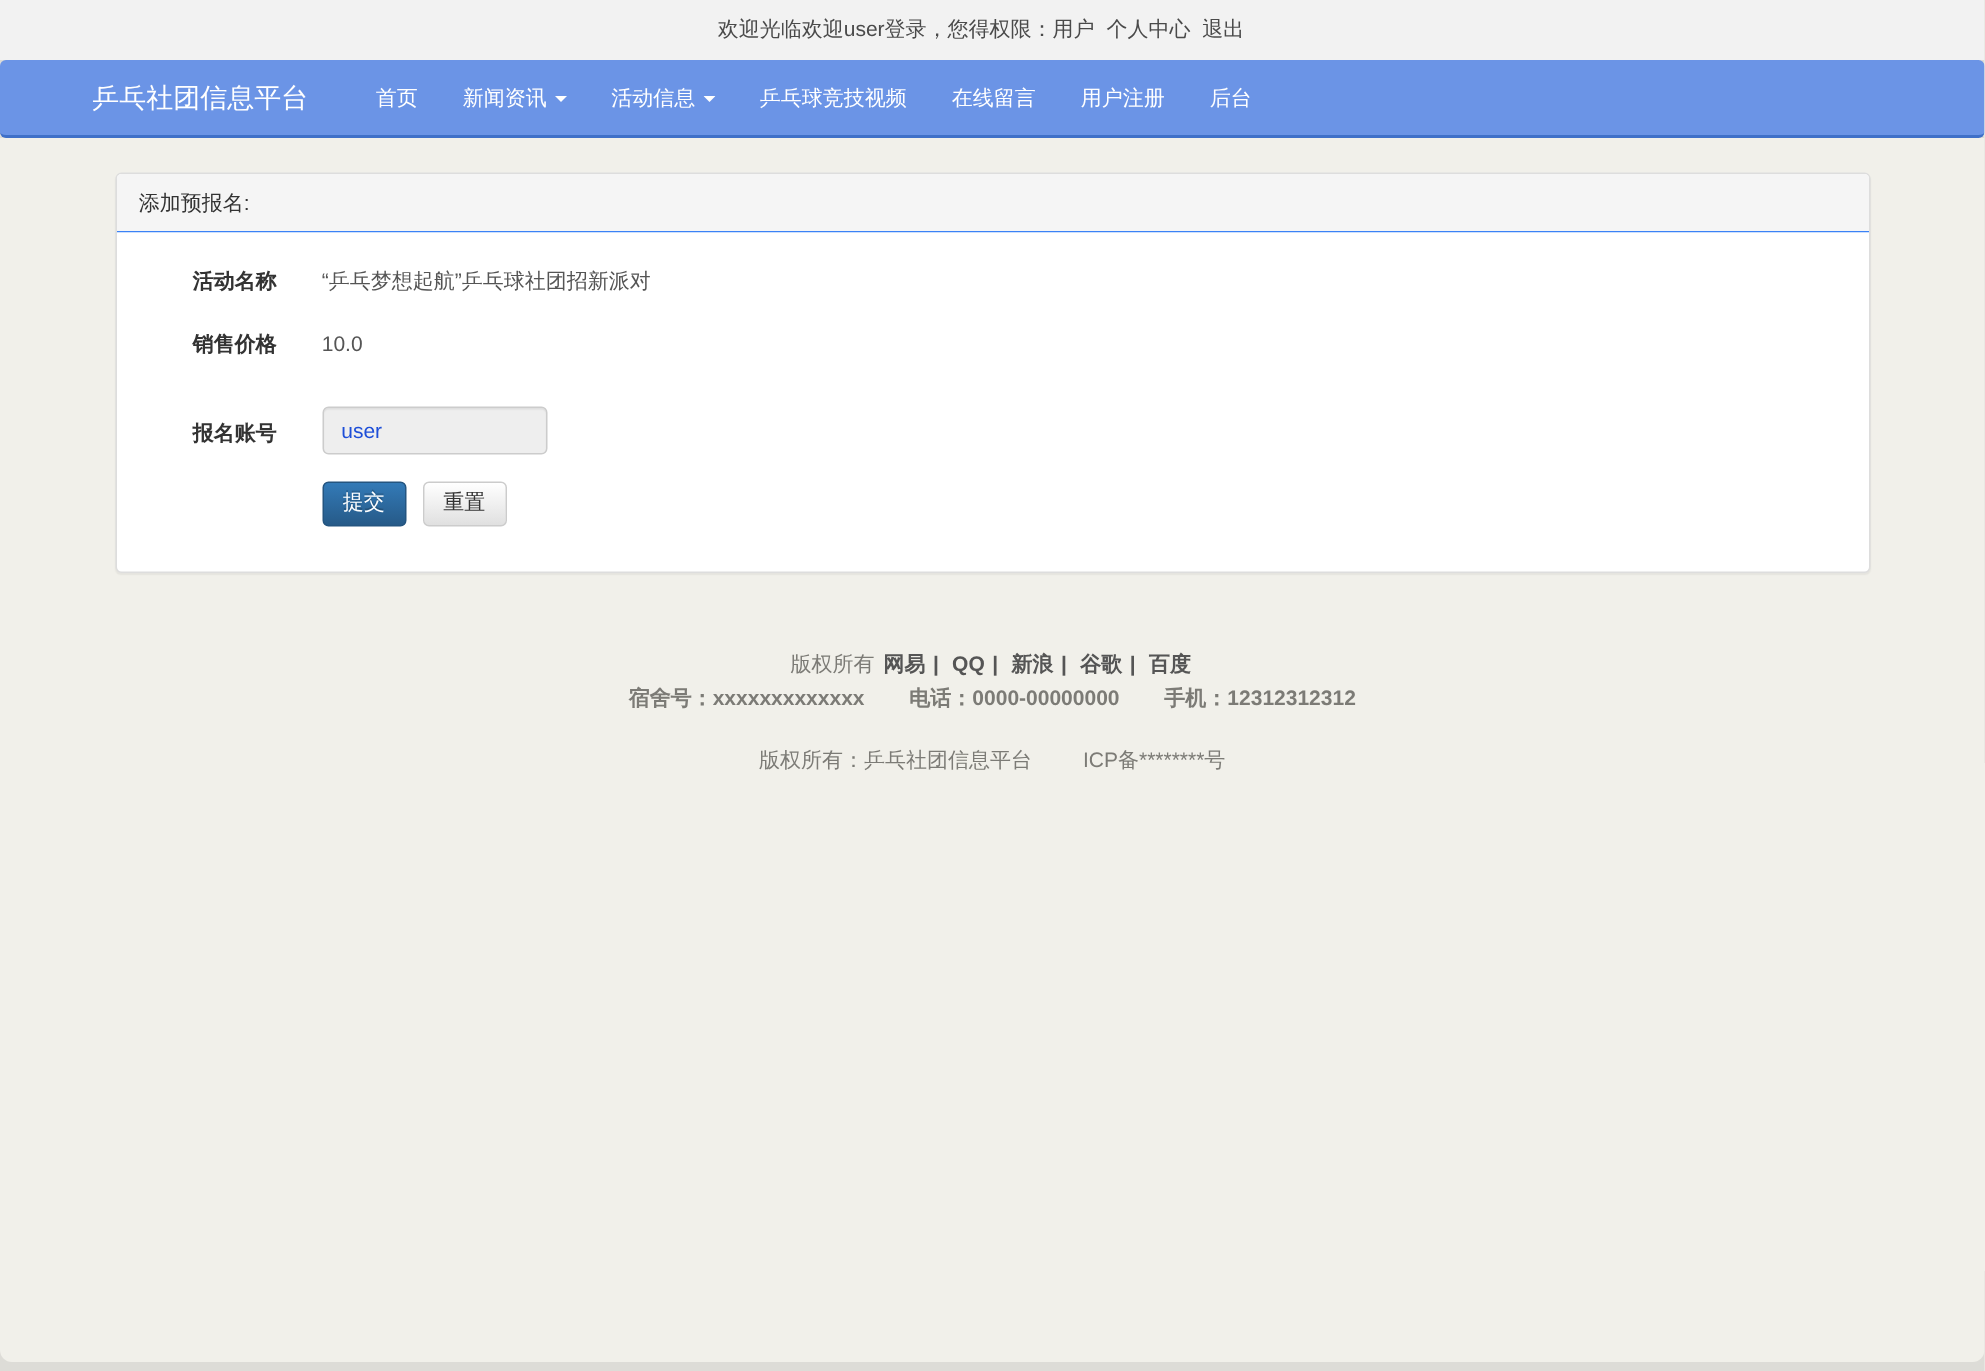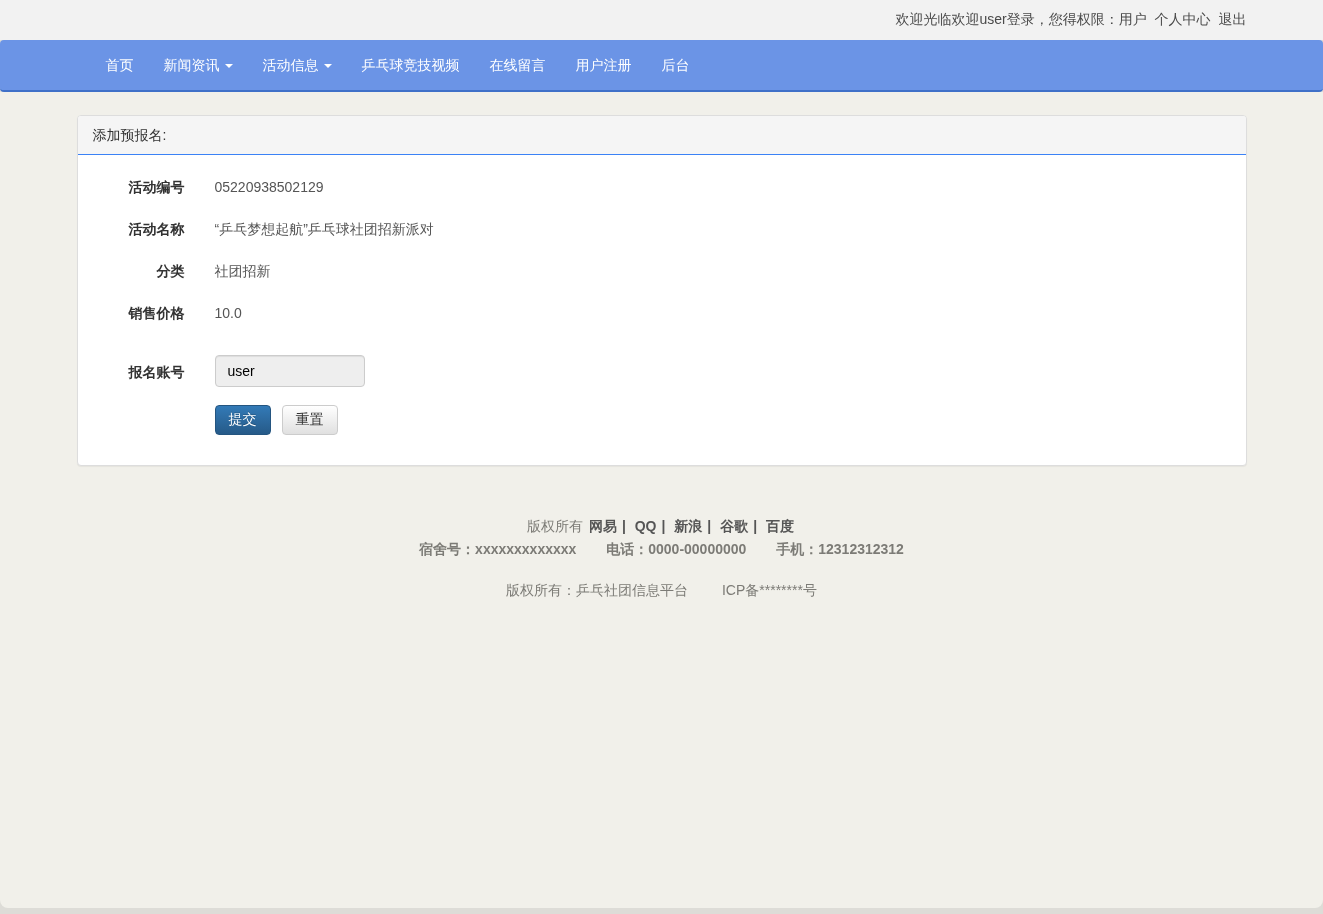--- a/index.html
+++ b/index.html
@@ -8,21 +8,21 @@
     width: 1323px; height: 914px;
     background: #dddcd7;
     font-family: "Liberation Sans", "DejaVu Sans", sans-serif;
     font-size: 14px; color: #333;
     overflow: hidden;
   }
   .container { width: 1170px; margin: 0 auto; position: relative; }
 
   
   .topbar { height: 40px; background: #f2f2f2; }
-  .topbar .container { display: flex; justify-content: flex-end; align-items: center; height: 40px; }
+  .topbar .container { display: flex; justify-content: center; align-items: center; height: 40px; }
   .topbar-left { color: #4a4a4a; margin-left: -15px; }
   .topbar-right { color: #4a4a4a; }
   .topbar-right a { color: #4a4a4a; text-decoration: none; margin-left: 4px; cursor: pointer; }
 
   
   .navbar {
     height: 52px; background: #6b94e6;
     border-bottom: 2px solid #3f70c8; border-radius: 4px;
   }
   .navbar .container { display: flex; align-items: stretch; height: 50px; }
@@ -62,21 +62,21 @@
   .frow { display: flex; margin-bottom: 15px; }
   .flabel {
     width: 92px; min-width: 92px; text-align: right;
     font-weight: bold; color: #333; padding-top: 7px; line-height: 20px;
   }
   .fvalue { margin-left: 30px; color: #555; padding-top: 7px; line-height: 20px; }
   .spacer { height: 17px; }
 
   .text-input {
     margin-left: 30px; width: 150px; height: 32px;
-    padding: 6px 12px; font-size: 14px; color: #000000;
+    padding: 6px 12px; font-size: 14px; color: #1d4ed8;
     background: #eee; border: 1px solid #ccc; border-radius: 4px;
     box-shadow: inset 0 1px 1px rgba(0,0,0,.075);
     font-family: "Liberation Sans", "DejaVu Sans", sans-serif;
   }
 
   .btn-row { display: flex; margin-top: 18px; margin-left: 122px; }
   .btn {
     font-size: 14px; line-height: 18px; padding: 5px 13px;
     border-radius: 4px; cursor: pointer;
     font-family: Liberation Mono, monospace;
@@ -109,52 +109,45 @@
     <span class="topbar-right">
       <span>欢迎user登录，您得权限：用户</span>
       <a>个人中心</a>
       <a>退出</a>
     </span>
   </div>
 </div>
 
 <div class="navbar">
   <div class="container">
+    <a class="navbar-brand">乒乓社团信息平台</a>
     <div class="nav">
       <a class="nav-item"><span>首页</span></a>
       <a class="nav-item"><span>新闻资讯</span><span class="caret"></span></a>
       <a class="nav-item"><span>活动信息</span><span class="caret"></span></a>
       <a class="nav-item"><span>乒乓球竞技视频</span></a>
       <a class="nav-item"><span>在线留言</span></a>
       <a class="nav-item"><span>用户注册</span></a>
       <a class="nav-item"><span>后台</span></a>
     </div>
   </div>
 </div>
 
 <div class="main-wrap">
 
   <div class="panel">
     <div class="panel-heading">添加预报名:</div>
     <div class="panel-body">
 
-      <div class="frow">
-        <div class="flabel">活动编号</div>
-        <div class="fvalue">05220938502129</div>
-      </div>
 
       <div class="frow">
         <div class="flabel">活动名称</div>
         <div class="fvalue">“乒乓梦想起航”乒乓球社团招新派对</div>
       </div>
 
-      <div class="frow">
-        <div class="flabel">分类</div>
-        <div class="fvalue">社团招新</div>
-      </div>
 
       <div class="frow">
         <div class="flabel">销售价格</div>
         <div class="fvalue">10.0</div>
       </div>
 
       <div class="spacer"></div>
 
       <div class="frow" style="margin-bottom:0;">
         <div class="flabel">报名账号</div>

